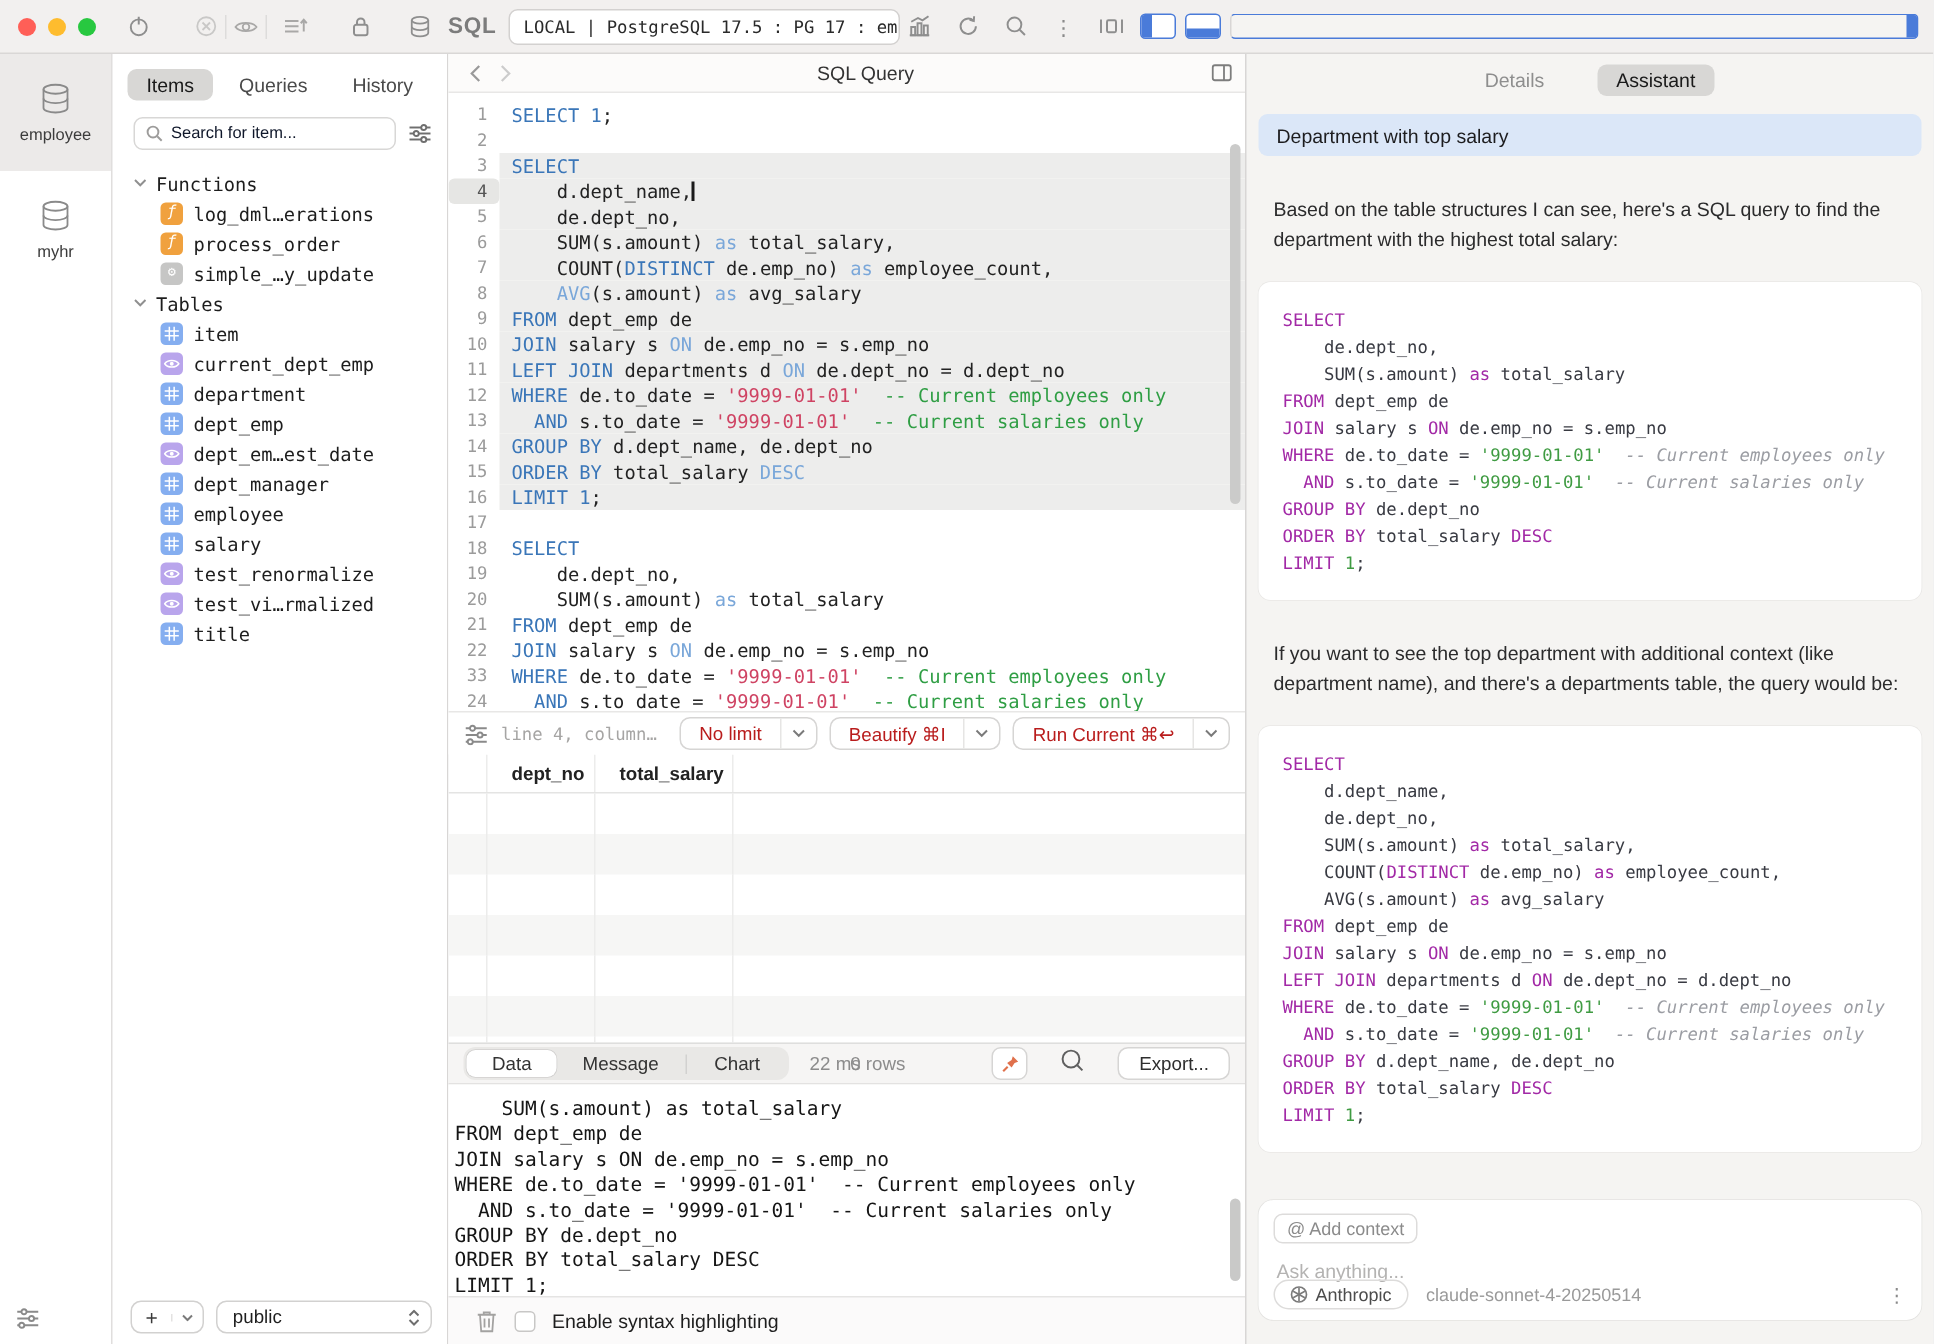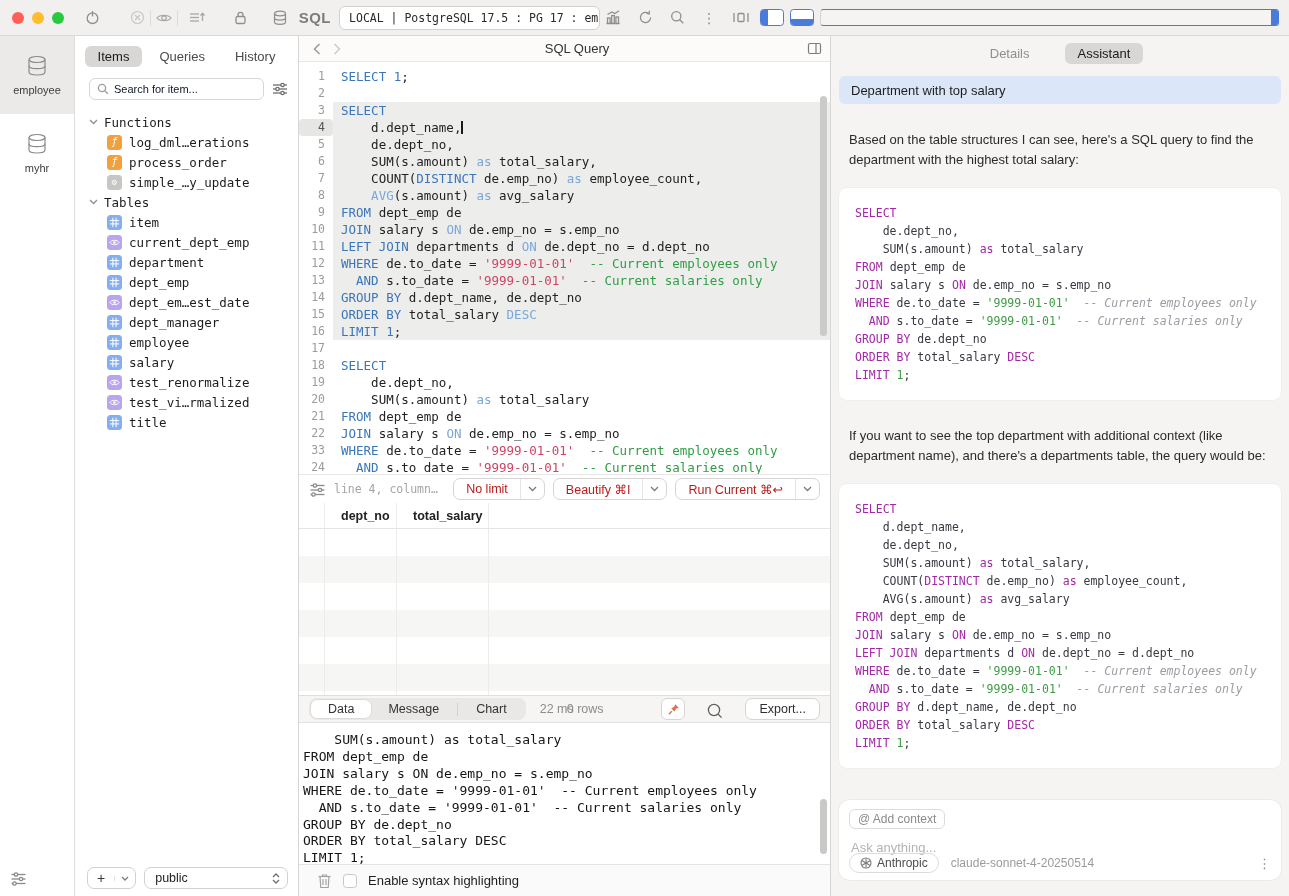--- a/index.html
+++ b/index.html
@@ -92,21 +92,21 @@
   .g-row.odd{background:#f6f6f5;}
 
   
   .res-tabs{height:28px;flex:none;background:#f6f5f4;border-top:1px solid #dededd;border-bottom:1px solid #e3e2e1;display:flex;align-items:center;padding:12px 10px;}
   .seg-wrap{display:flex;align-items:center;background:#e9e8e6;border-radius:8px;padding:2px;}
   .seg{padding:2px 17px;font-size:12.5px;color:#333;border-radius:6px;}
   .seg.active{background:#fff;box-shadow:0 0 0 .5px #d0cfce;}
   .seg-div{width:1px;height:13px;background:#d2d1d0;margin:0 1px;}
   .stats{margin-left:14px;font-size:12.5px;color:#8c8c8c;display:flex;}
   .stats .rows{margin-left:-7px;}
-  .res-actions{margin-left:auto;display:flex;align-items:flex-end;gap:21px;}
+  .res-actions{margin-left:auto;display:flex;align-items:flex-start;gap:21px;}
   .pin-btn{width:24px;height:22px;border:1px solid #d6d5d4;border-radius:6px;background:#fff;display:flex;align-items:center;justify-content:center;}
   .export-btn{height:22px;border:1px solid #d6d5d4;border-radius:7px;background:#fff;display:flex;align-items:center;padding:0 13px;font-size:12.5px;color:#2f2f2f;}
 
   
   .msg{flex:1;background:#fff;position:relative;overflow:hidden;padding:9px 0 0 4px;}
   .msg-line{font-family:"DejaVu Sans Mono",monospace;font-size:13px;line-height:16.9px;white-space:pre;color:#151515;}
   .msg-scroll{position:absolute;right:3px;bottom:10px;width:7px;height:55px;border-radius:4px;background:#c9c9c8;}
   .msg-footer{height:32px;flex:none;border-top:1px solid #e5e4e3;background:#fbfafa;display:flex;align-items:center;gap:11px;padding-left:18px;}
   .checkbox{width:14px;height:14px;border:1px solid #c8c7c6;border-radius:3.5px;background:#fff;}
   .chk-label{font-size:13px;color:#1e1e1e;}

